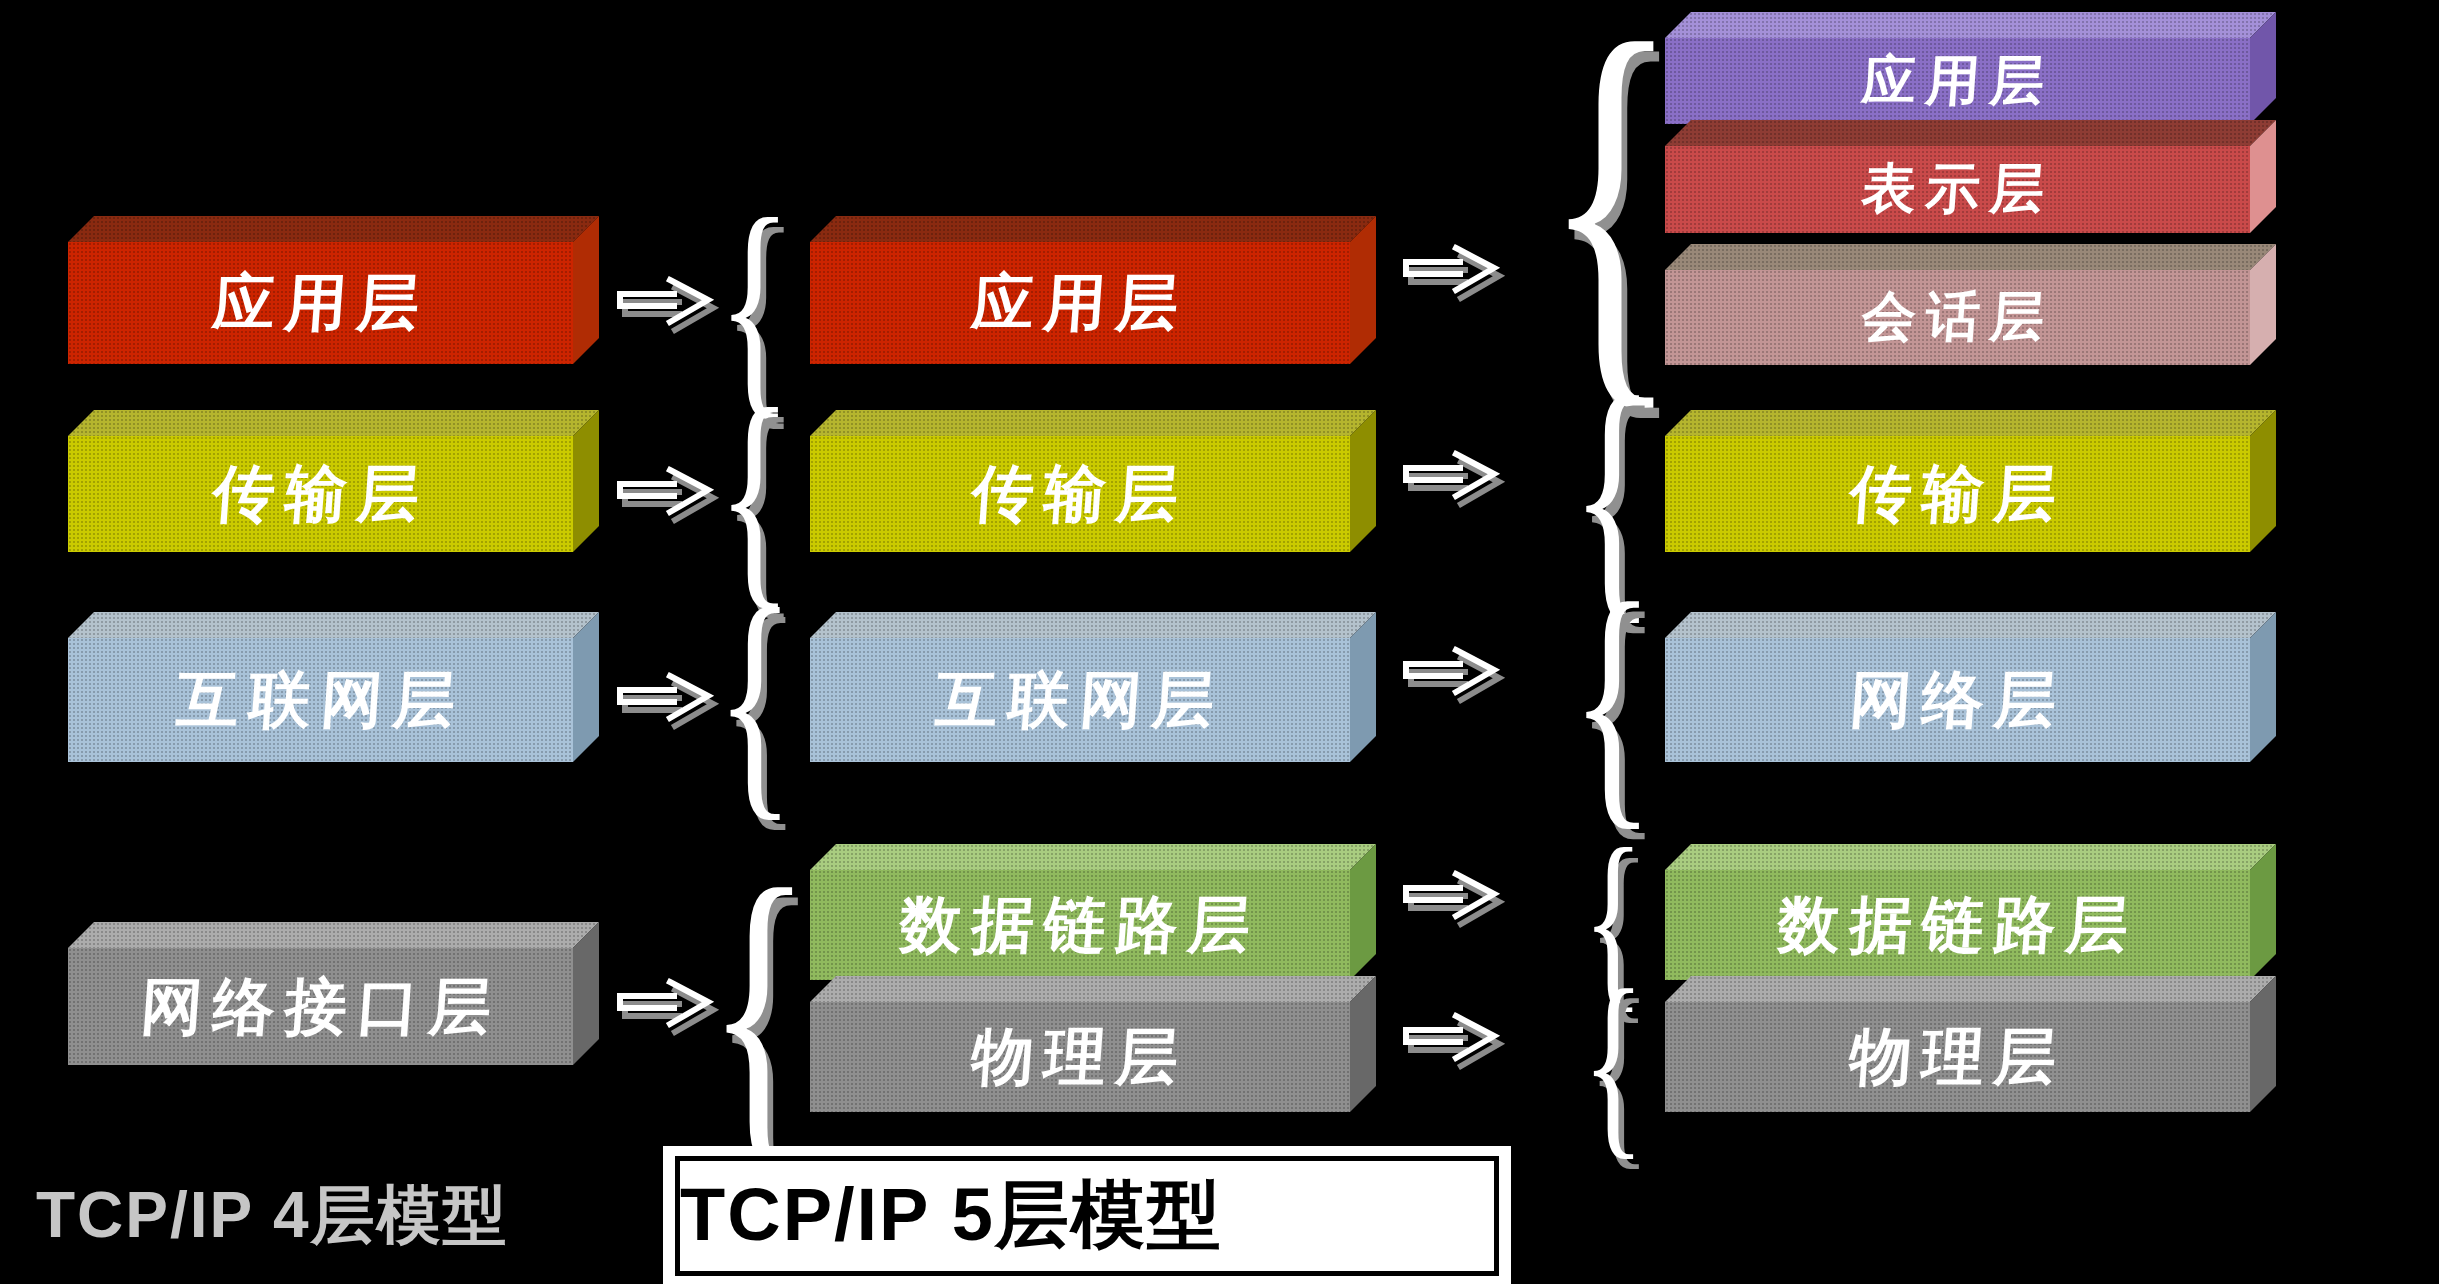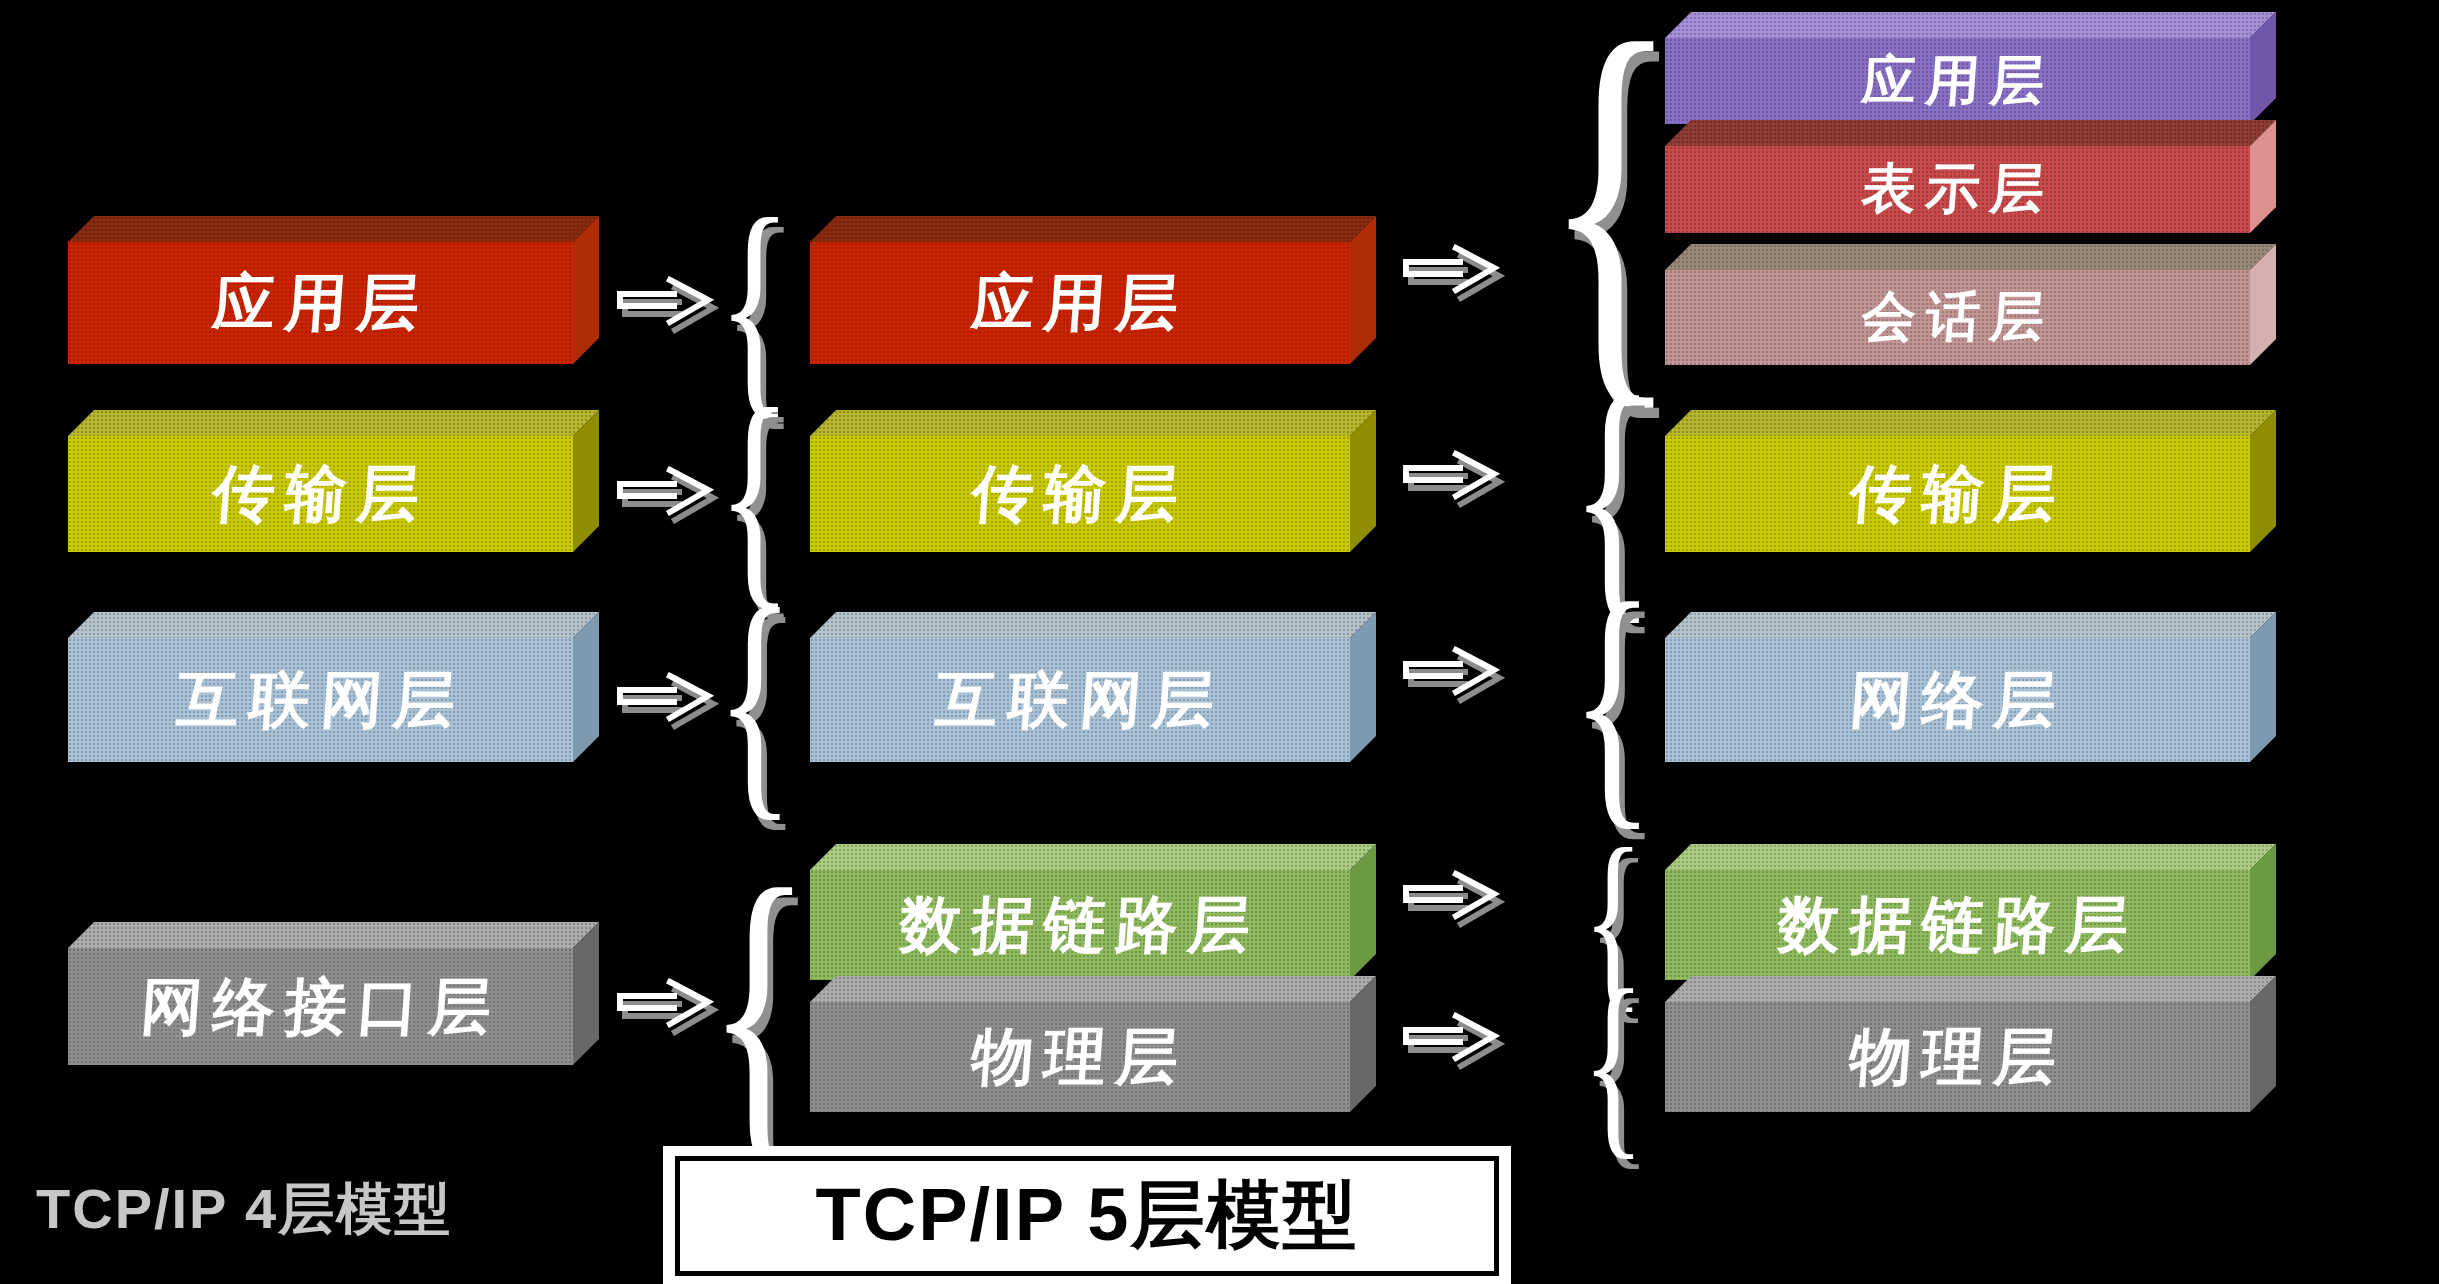--- a/index.html
+++ b/index.html
@@ -27,28 +27,28 @@
   .arrow .sh path{stroke:var(--c-arrow-shadow,#8c8c8c);}
   .arrow .fg path{stroke:var(--c-arrow,#fff);}
 
   
   .brace{position:absolute;width:74px;display:flex;align-items:center;justify-content:center;
          color:var(--c-brace,#fff);font-family:"Liberation Serif",serif;font-weight:400;
          text-shadow:7px 8px 0 var(--c-brace-shadow,#909090);pointer-events:none;}
   .brace .g{display:block;line-height:1;transform:scale(0.82,1.28);}
 
   
-  .caption-left{position:absolute;left:36px;top:1172px;font-size:56px;font-weight:800;
+  .caption-left{position:absolute;left:36px;top:1172px;font-size:64px;font-weight:800;
                 letter-spacing:2px;color:var(--c-caption-left,#c6c6c6);white-space:nowrap;
                 font-family:"Liberation Sans",sans-serif;text-align:right;}
   .caption-box{position:absolute;left:663px;top:1146px;width:848px;height:138px;
                background:var(--c-caption-box-bg,#fff);}
   .caption-box-inner{position:absolute;left:12px;right:12px;top:10px;bottom:8px;
                border:5px solid var(--c-caption-box-border,#000);
-               display:flex;align-items:center;justify-content:center;}
+               display:flex;align-items:center;}
   .caption-box-inner span{color:var(--c-caption-box-text,#000);font-size:74px;font-weight:800;
                letter-spacing:2px;white-space:nowrap;font-family:"Liberation Sans",sans-serif;}
 </style>
 </head>
 <body>
 
 <div id="canvas">
 
   <svg class="arrow" style="left:614px;top:276px" viewBox="0 0 104 56">
     <g class="sh" transform="translate(5,8)">

